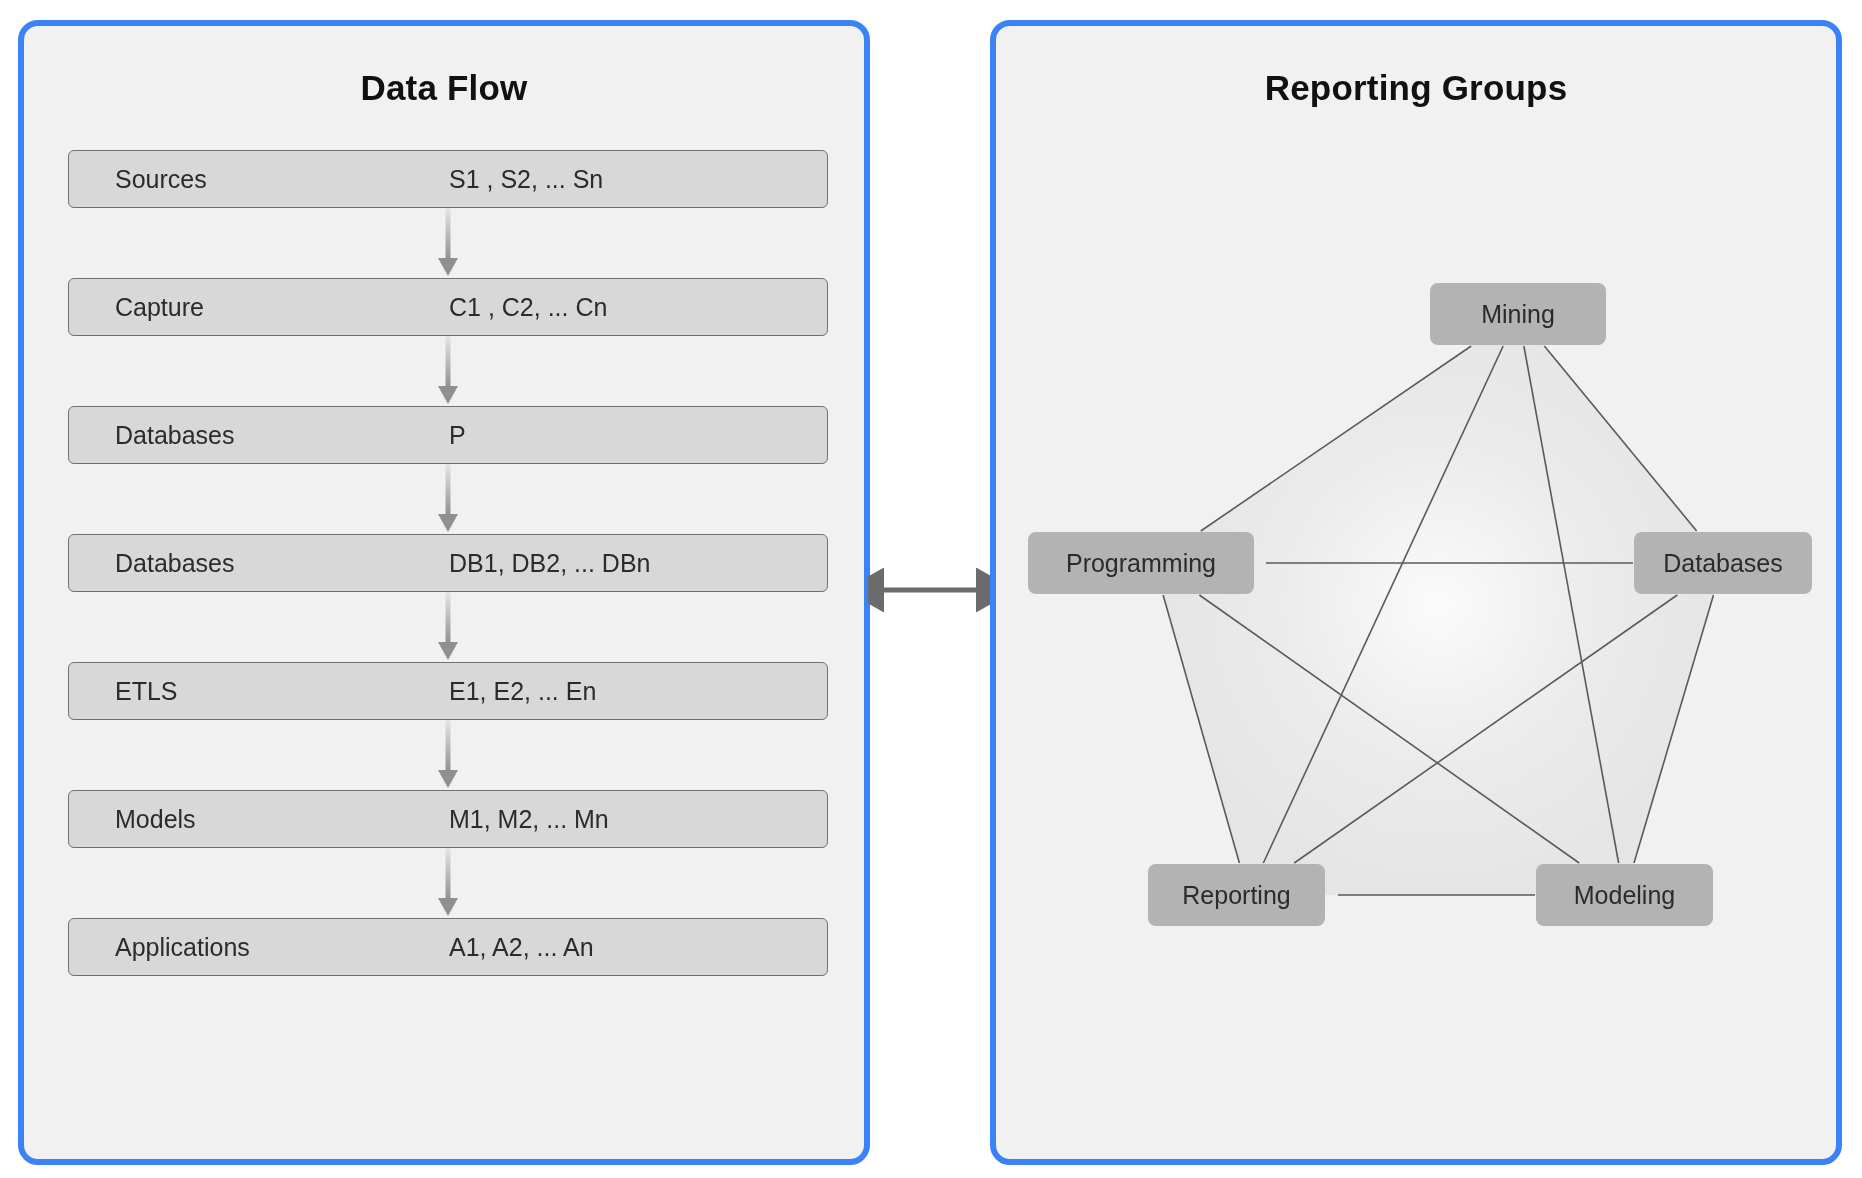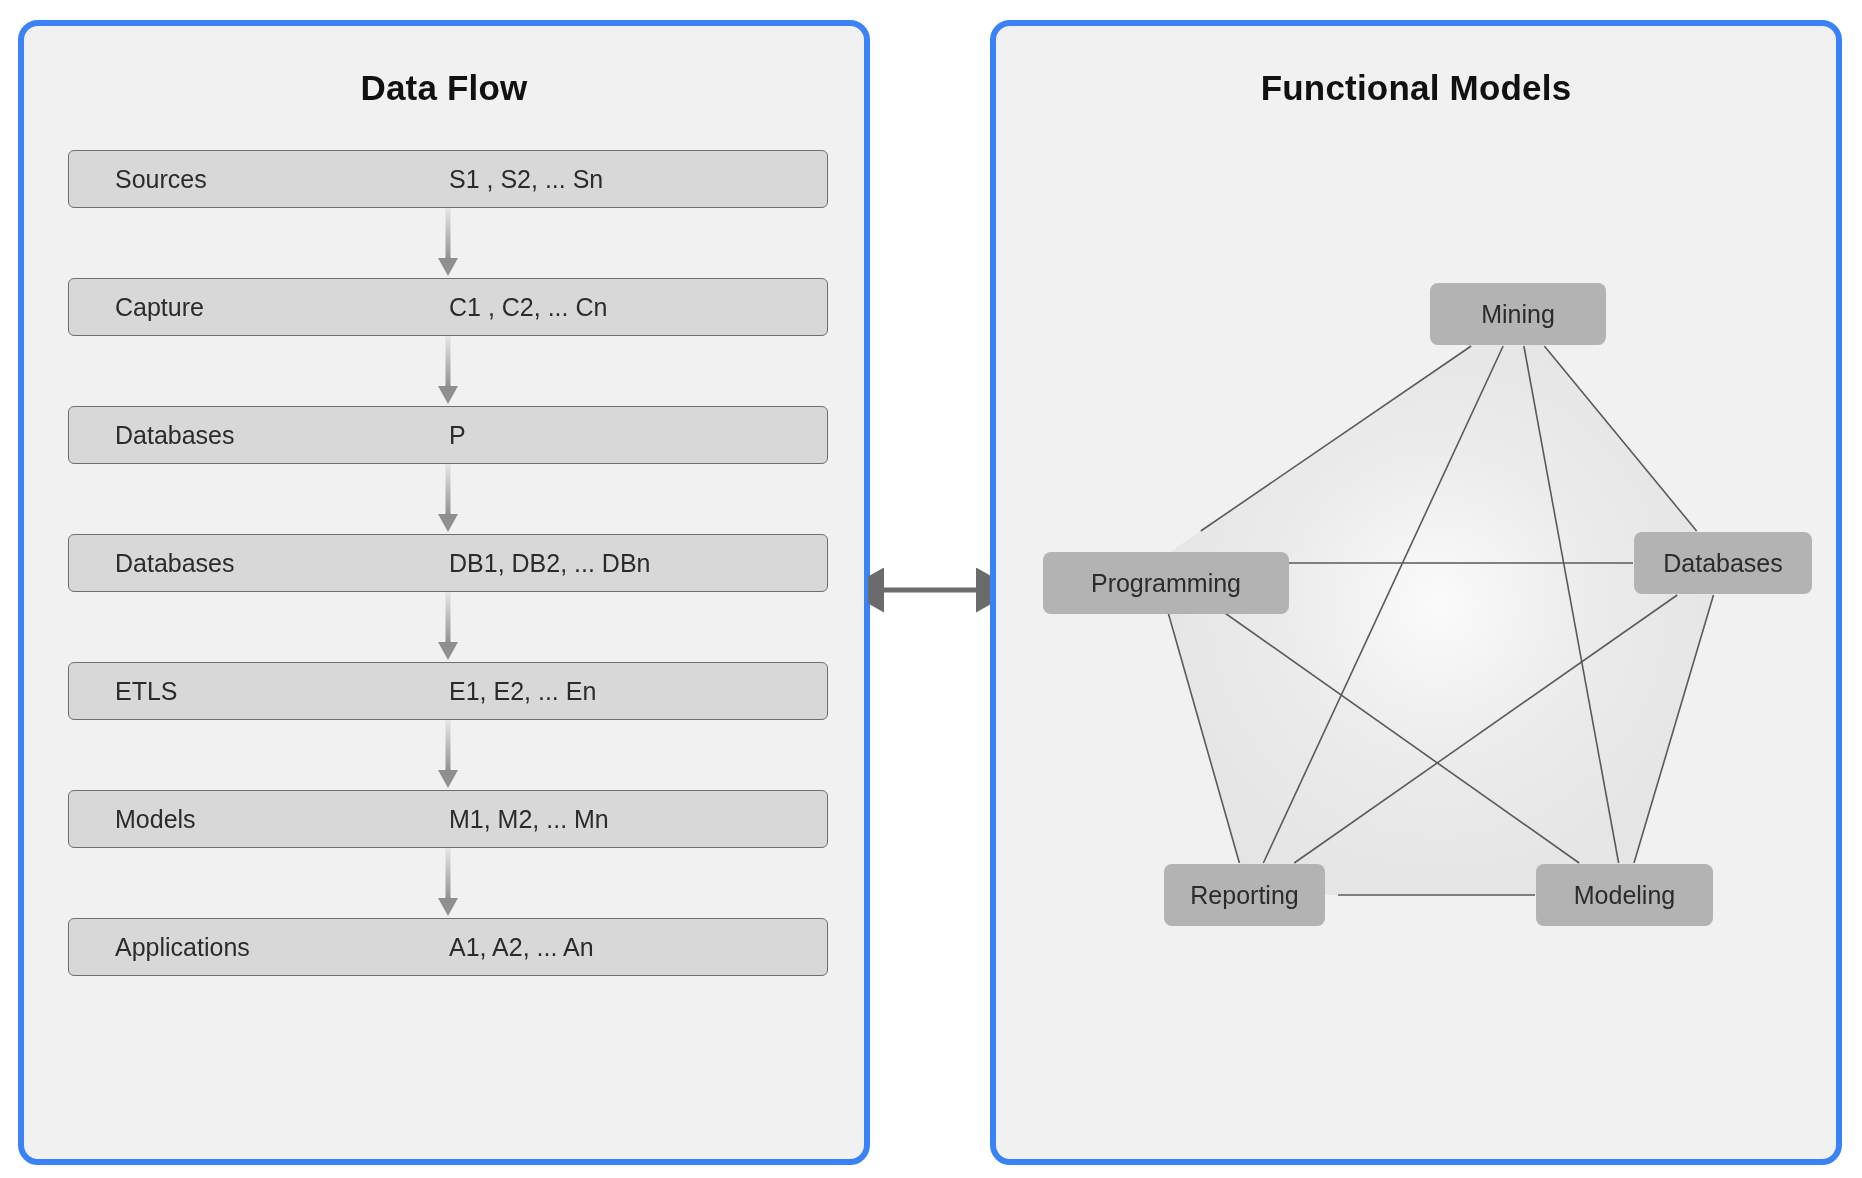--- a/index.html
+++ b/index.html
@@ -243,21 +243,21 @@
         </marker>
         <marker id="mkR" markerWidth="9" markerHeight="9" refX="1" refY="4.5" orient="auto" markerUnits="strokeWidth">
           <path d="M1,0 L1,9 L9,4.5 z" fill="#6b6b6b"></path>
         </marker>
       </defs>
       <line x1="16" y1="30" x2="108" y2="30" stroke="#6b6b6b" stroke-width="5" marker-start="url(#mkL)" marker-end="url(#mkR)"></line>
     </svg>
   </div>
 
   <div class="panel" id="panel-groups">
-    <div class="panel-title">Functional Models</div>
+    <div class="panel-title">Reporting Groups</div>
 
     <div id="network">
       <svg id="net-svg" width="852" height="1145" viewBox="0 0 852 1145">
         <defs>
           <radialGradient id="centerGlow" cx="50%" cy="50%" r="50%">
             <stop offset="0%" stop-color="#fbfbfb" stop-opacity="1"></stop>
             <stop offset="55%" stop-color="#ebebeb" stop-opacity="0.95"></stop>
             <stop offset="100%" stop-color="#e4e4e4" stop-opacity="0.9"></stop>
           </radialGradient>
         </defs>
@@ -274,27 +274,27 @@
             <line x1="203.34939759036143" y1="569" x2="583.1506024096385" y2="837" stroke="#5a5a5a" stroke-width="1.6"></line>
             <line x1="681.2650602409639" y1="569" x2="298.23493975903614" y2="837" stroke="#5a5a5a" stroke-width="1.6"></line>
             <line x1="717.5060240963855" y1="569" x2="637.9939759036145" y2="837" stroke="#5a5a5a" stroke-width="1.6"></line>
             <line x1="342" y1="869" x2="539" y2="869" stroke="#5a5a5a" stroke-width="1.6"></line>
           </g>
       </svg>
       <div id="net-nodes">
           <div class="node" style="left: 434px; top: 257px; width: 176px;">
             <span>Mining</span>
           </div>
-          <div class="node" style="left: 47px; top: 506px; width: 246px; margin-top: 20px;">
+          <div class="node" style="left: 32px; top: 506px; width: 226px;">
             <span>Programming</span>
           </div>
           <div class="node" style="left: 638px; top: 506px; width: 178px;">
             <span>Databases</span>
           </div>
-          <div class="node" style="left: 168px; top: 838px; width: 161px; justify-content: center;">
+          <div class="node" style="left: 152px; top: 838px; width: 177px; justify-content: center;">
             <span>Reporting</span>
           </div>
           <div class="node" style="left: 540px; top: 838px; width: 177px;">
             <span>Modeling</span>
           </div>
         </div>
     </div>
   </div>
 
 </div>

